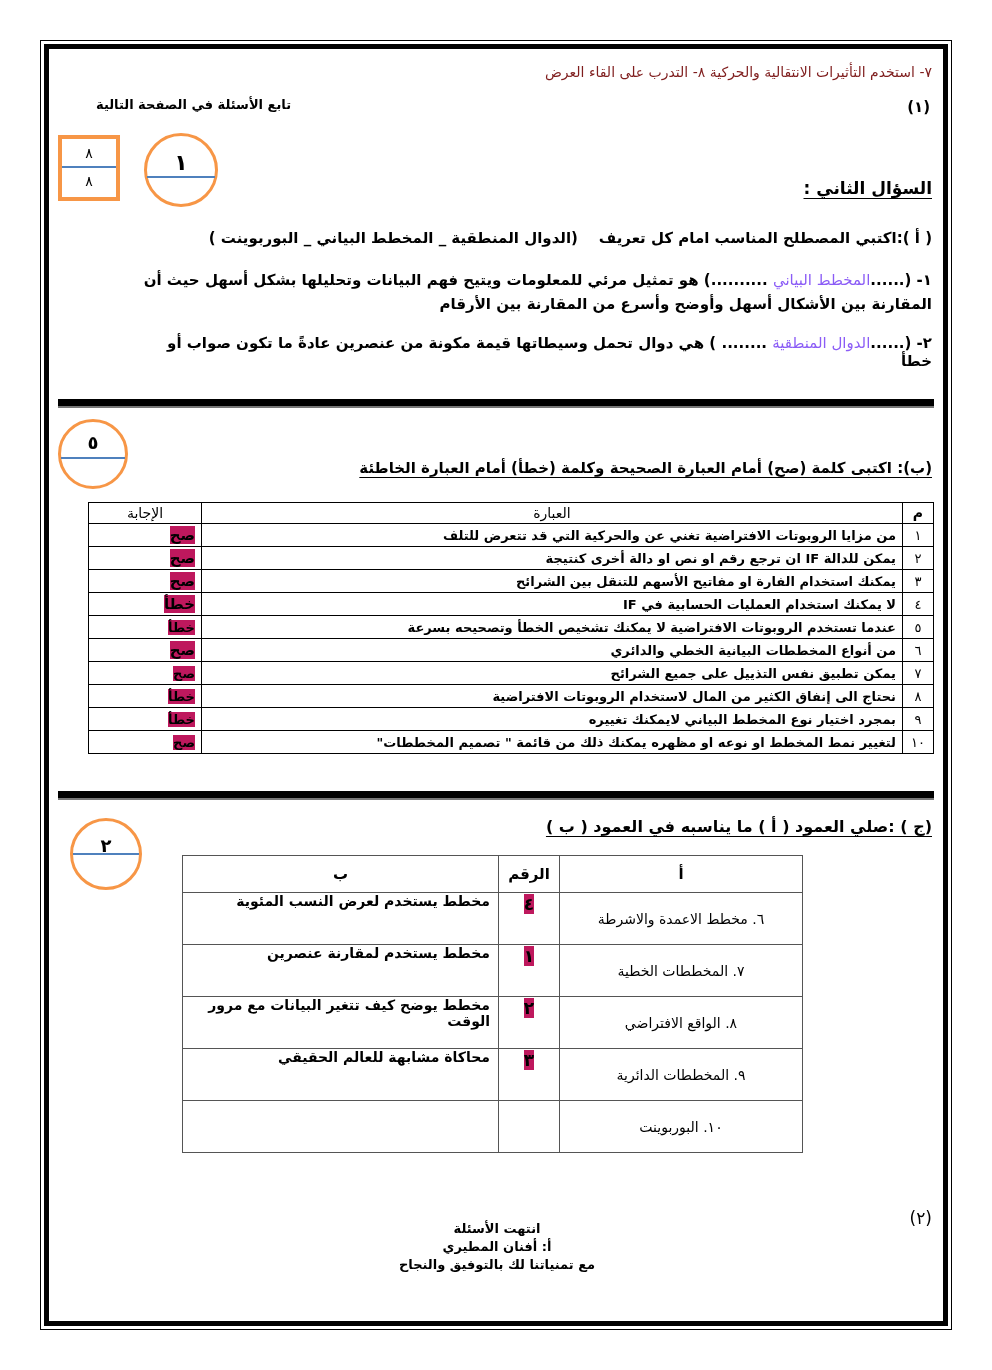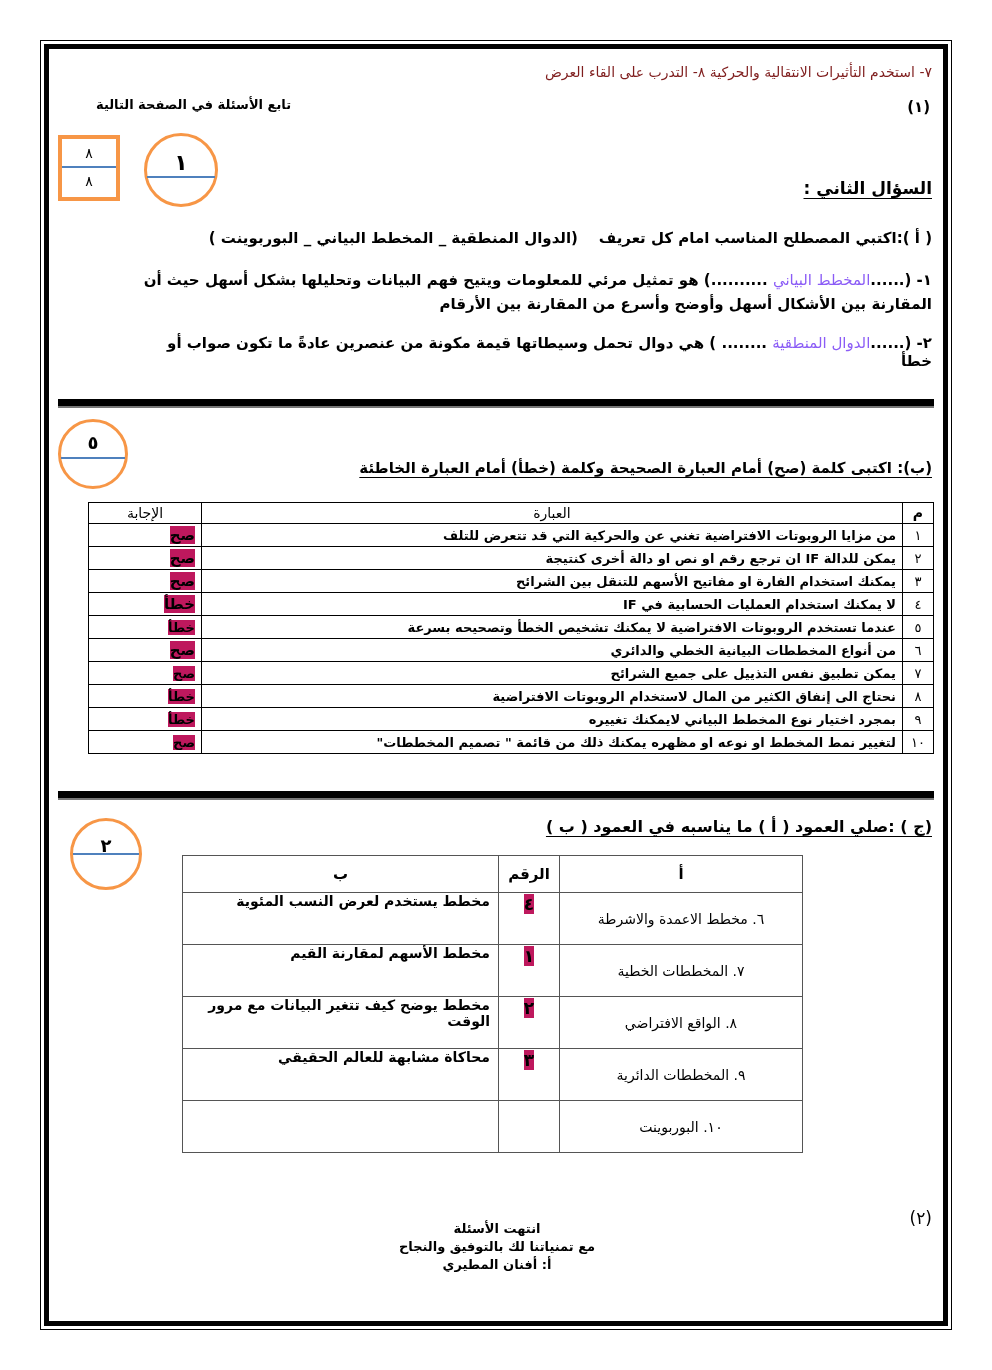--- a/index.html
+++ b/index.html
@@ -179,21 +179,21 @@
   </thead>
   <tbody>
     <tr>
       <td class="a">٦.   مخطط الاعمدة والاشرطة</td>
       <td class="num"><span class="hl">٤</span></td>
       <td class="b">مخطط يستخدم لعرض النسب المئوية</td>
     </tr>
     <tr>
       <td class="a">٧.   المخططات الخطية</td>
       <td class="num"><span class="hl">١</span></td>
-      <td class="b">مخطط الأسهم لمقارنة القيم</td>
+      <td class="b">مخطط يستخدم لمقارنة عنصرين</td>
     </tr>
     <tr>
       <td class="a">٨.   الواقع الافتراضي</td>
       <td class="num"><span class="hl">٢</span></td>
       <td class="b">مخطط يوضح كيف تتغير البيانات مع مرور الوقت</td>
     </tr>
     <tr>
       <td class="a">٩.   المخططات الدائرية</td>
       <td class="num"><span class="hl">٣</span></td>
       <td class="b">محاكاة مشابهة للعالم الحقيقي</td>
@@ -203,15 +203,15 @@
       <td class="num"></td>
       <td class="b"></td>
     </tr>
   </tbody>
 </table>
 
 <div class="abs rtl" style="right:60px; top:1208px; font-size:17px;">(٢)</div>
 
 <div class="footer" style="top:1220px; left:297px;">
   <div>انتهت الأسئلة</div>
+  <div>أ: أفنان المطيري</div>
   <div>مع تمنياتنا لك بالتوفيق والنجاح</div>
-  <div>أ: أفنان المطيري</div>
 </div>
 
 </body></html>

